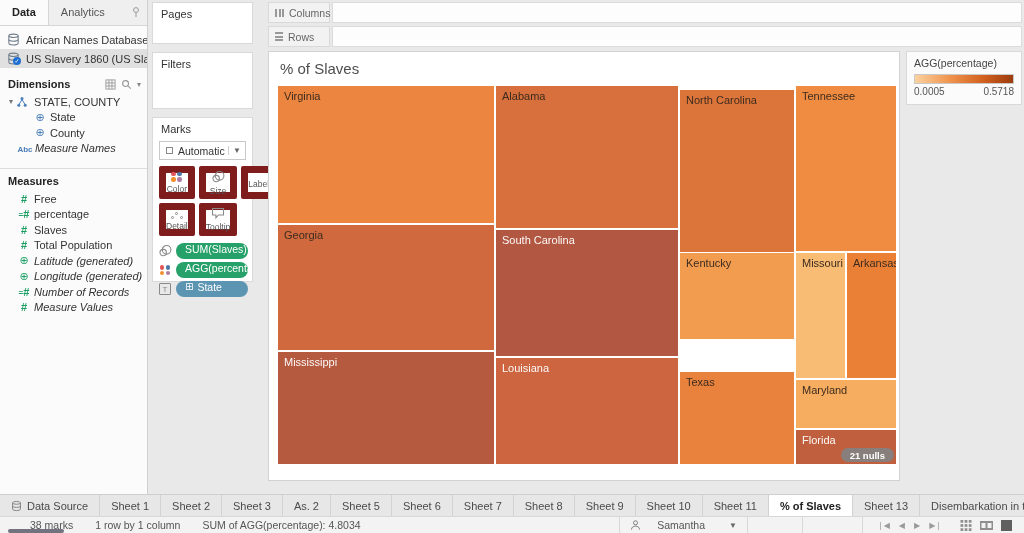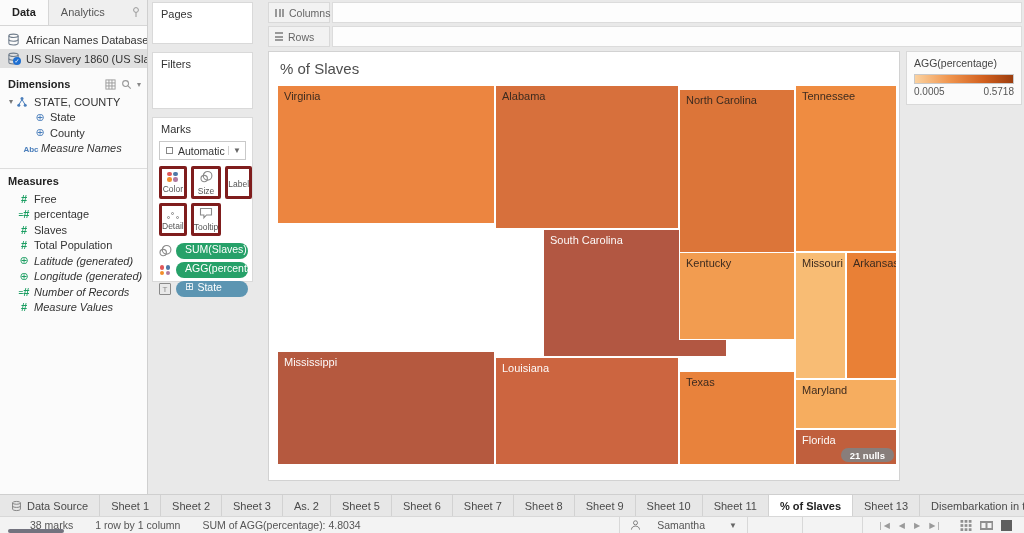--- a/index.html
+++ b/index.html
@@ -38,21 +38,21 @@
   .card { position:absolute; left:3px; right:15px; background:#ffffff; border:1px solid #d9d9d9; }
   .card .card-label { padding:5px 0 0 8px; color:#333; }
   #pages-card { top:2px; height:42px; }
   #filters-card { top:52px; height:57px; }
   #marks-card { top:117px; height:165px; }
   .mark-dd { display:flex; align-items:center; height:19px; margin:6px 6px 0 6px; background:#fff;
              border:1px solid #c9c9c9; font-size:10.5px; color:#333; }
   .mark-dd .sq { width:7px; height:7px; border:1px solid #888; margin:0 5px 0 6px; }
   .mark-dd .dd-caret { margin-left:auto; border-left:1px solid #d0d0d0; padding:0 4px; color:#666; font-size:8px; }
   .mk-btns { display:grid; grid-template-columns:repeat(3,1fr); gap:4px; margin:6px 6px 0 6px; }
-  .mk-btn { background:#fff; border:3px solid #7f1d1d; border-radius:2px; height:33px; display:flex;
+  .mk-btn { background:#fff; border:7px solid #7f1d1d; border-radius:2px; height:33px; display:flex;
             flex-direction:column; align-items:center; justify-content:center; gap:2px; }
   .mk-btn .cap { font-size:8.5px; color:#555; }
   .mk-btn:nth-child(4),.mk-btn:nth-child(5){ grid-column:span 1; }
   .cdots { display:grid; grid-template-columns:5px 5px; grid-gap:1px; }
   .cdots i { width:4.5px; height:4.5px; border-radius:50%; display:block; }
   .ddots { display:flex; gap:1.5px; align-items:flex-end; height:10px; }
   .ddots i { width:3px; height:3px; border:1px solid #8a8a8a; border-radius:50%; display:block; }
   .ddots i:nth-child(2){ margin-bottom:4px; }
   .tbox { width:12px; height:12px; border:1px solid #8a8a8a; font-size:8px; color:#8a8a8a;
           text-align:center; line-height:11px; border-radius:1px; }
@@ -191,21 +191,21 @@
         <div class="field-row" style="padding-left: 22px;">
           <span class="caret"></span>
           <span class="fic"><span class="blue" style="font-size:11px">⊕</span></span>
           <span>State</span>
         </div>
         <div class="field-row" style="padding-left: 22px;">
           <span class="caret"></span>
           <span class="fic"><span class="blue" style="font-size:11px">⊕</span></span>
           <span>County</span>
         </div>
-        <div class="field-row" style="padding-left: 13px;">
+        <div class="field-row" style="padding-left: 7px;">
           <span class="caret"></span>
           <span class="fic"><span class="blue abc">Abc</span></span>
           <span class="it">Measure Names</span>
         </div>
       </div>
     <div class="measures-sec">
       <div class="sec-head" style="padding-top:4px">
         <span>Measures</span>
       </div>
       <div id="measure-list">
@@ -371,27 +371,30 @@
     </div>
     <div class="shelf-drop"></div>
   </div>
 
   <div class="worksheet">
     <div class="ws-title">% of Slaves</div>
     <div id="treemap">
         <div class="tm-node" style="left: 0px; top: 0px; width: 218px; height: 139px; background: rgb(236, 133, 64);">
           <span class="tm-label dark">Virginia</span>
         </div>
+        <div class="tm-node" style="left: 0px; top: 139px; width: 218px; height: 127px; background: rgb(208, 106, 62);">
+          <span class="tm-label dark">Georgia</span>
+        </div>
         <div class="tm-node" style="left: 0px; top: 266px; width: 218px; height: 114px; background: rgb(181, 89, 63);">
           <span class="tm-label light">Mississippi</span>
         </div>
         <div class="tm-node" style="left: 218px; top: 0px; width: 184px; height: 144px; background: rgb(215, 112, 60);">
           <span class="tm-label dark">Alabama</span>
         </div>
-        <div class="tm-node" style="left: 218px; top: 144px; width: 184px; height: 128px; background: rgb(178, 87, 66); margin-left: 48px;">
+        <div class="tm-node" style="left: 218px; top: 144px; width: 184px; height: 128px; background: rgb(178, 87, 66);">
           <span class="tm-label light">South Carolina</span>
         </div>
         <div class="tm-node" style="left: 218px; top: 272px; width: 184px; height: 108px; background: rgb(204, 101, 64);">
           <span class="tm-label light">Louisiana</span>
         </div>
         <div class="tm-node" style="left: 402px; top: 4px; width: 116px; height: 167px; background: rgb(220, 117, 57);">
           <span class="tm-label dark">North Carolina</span>
         </div>
         <div class="tm-node" style="left: 402px; top: 167px; width: 116px; height: 88px; background: rgb(242, 156, 80);">
           <span class="tm-label dark">Kentucky</span>

